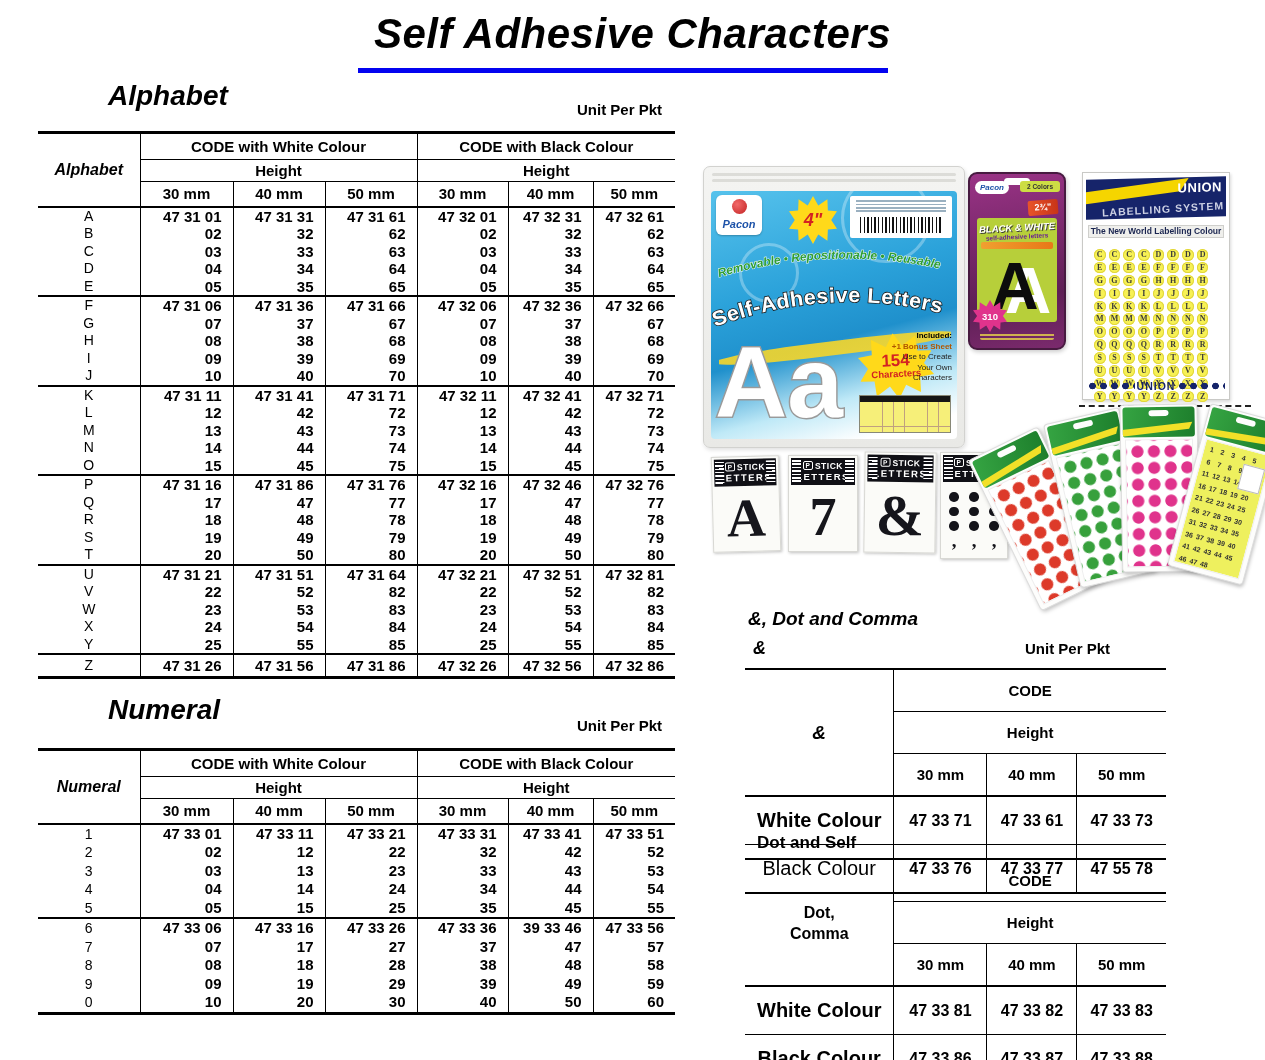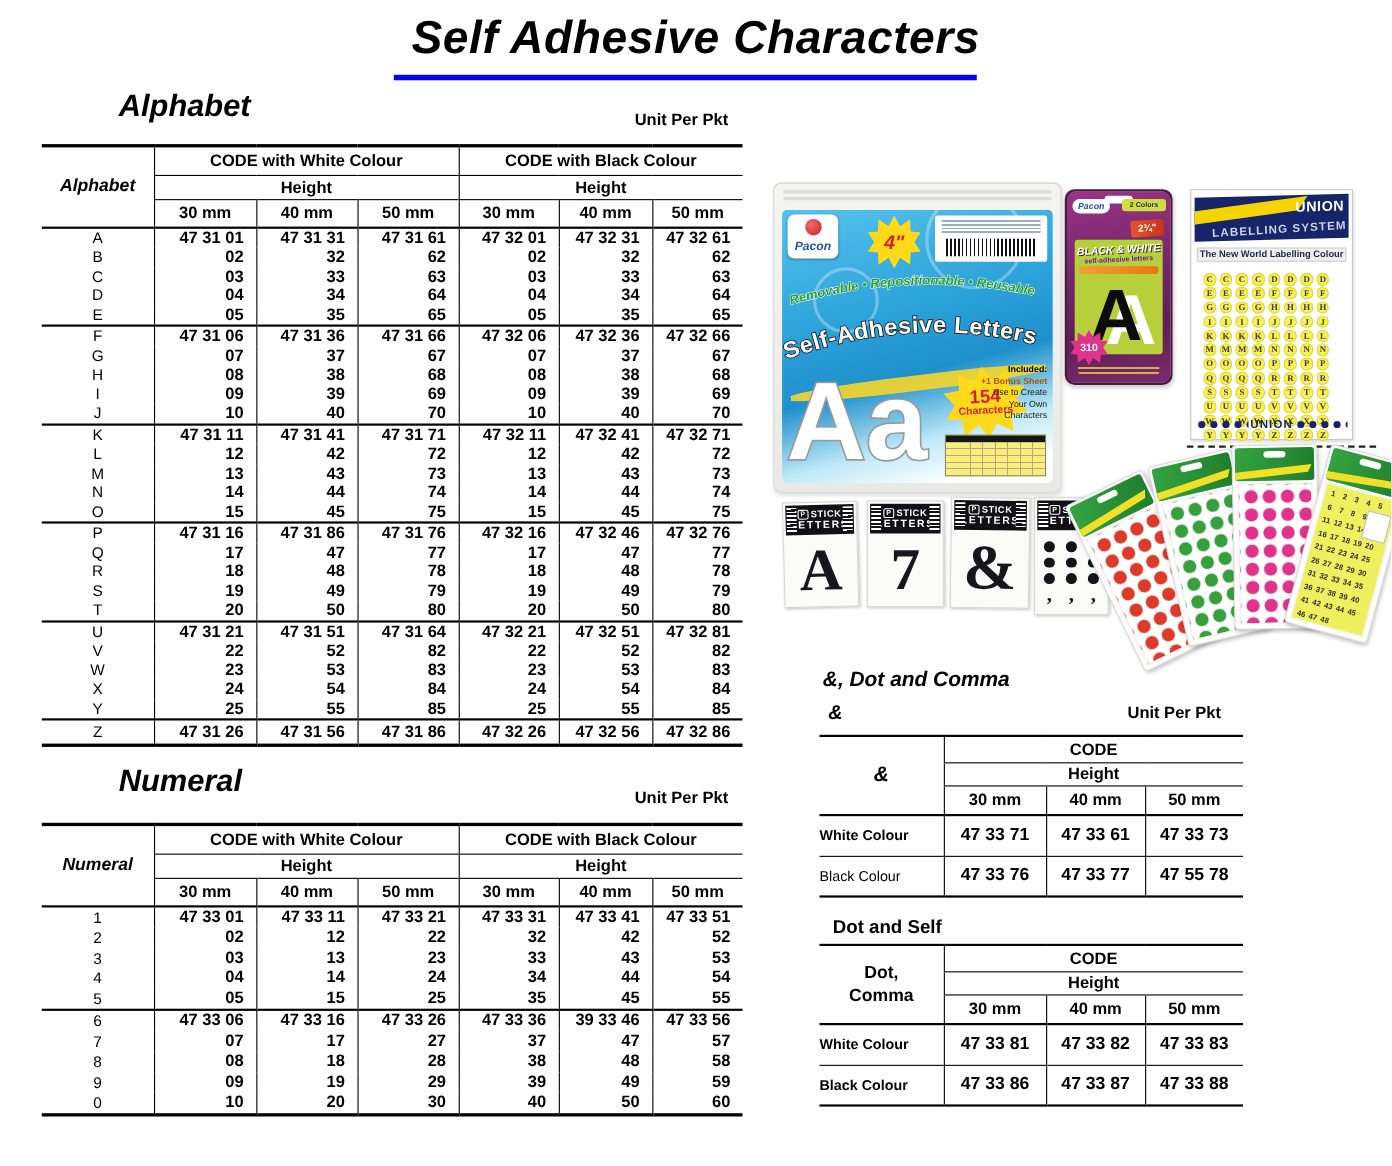--- a/index.html
+++ b/index.html
@@ -35,28 +35,28 @@
   .codes td.lab { font-weight:normal; font-size:14px; text-align:center; }
   .codes td.code { font-weight:bold; text-align:right; padding-right:11px; border-left:1.5px solid #000; }
   .codes td.gs { border-top:2px solid #000; }
   .codes td.tall { height:21px; line-height:21px; }
   .codes tbody tr:last-child td { border-bottom:3px solid #000; }
 
   
   #amp-table { left:745px; top:668px; }
   #dnc-table { left:745px; top:858px; }
   table.small { border-collapse:collapse; table-layout:fixed; }
-  .small th, .small td { padding:0; white-space:nowrap; }
+  .small th, .small td { padding:12px; white-space:nowrap; }
   .small .slab { border-top:2.5px solid #000; text-align:center; font-weight:bold; }
   .small .slab.amp { font-size:19px; font-style:italic; }
   .small .slab.dnc { font-size:16px; line-height:21px; }
   .small .scode { font-size:15px; font-weight:bold; height:24px; border-top:2.5px solid #000; border-left:1.5px solid #000; text-align:center; }
   .small .shgt { font-size:15px; font-weight:bold; height:21px; border-top:1.5px solid #000; border-left:1.5px solid #000; text-align:center; }
   .small .ssize { font-size:15px; font-weight:bold; height:27px; border-top:1.5px solid #000; border-left:1.5px solid #000; text-align:center; }
-  .small td.rowlab { font-size:13px; font-weight:bold; text-align:left; height:37px; }
+  .small td.rowlab { font-size:20px; font-weight:bold; text-align:center; height:37px; }
   .small td.rowlab.nrm { font-weight:normal; }
   .small td.val { font-size:16px; font-weight:bold; text-align:center; border-left:1.5px solid #000; }
   .small tr.dr1 td { border-top:2px solid #000; }
   .small tr.dr2 td { border-top:1.5px solid #000; }
   .small tbody tr:last-child td { border-bottom:2.5px solid #000; }
 
   
   #letters-pack { left:703px; top:166px; width:262px; height:282px; background:linear-gradient(180deg,#f4f4f2,#e9e9e6); border:1px solid #d2d2cf; border-radius:7px; box-shadow:1px 2px 4px rgba(0,0,0,.12); }
   .lp-zip { position:absolute; left:8px; right:8px; top:6px; height:3px; background:#dcdcd8; border-radius:2px; box-shadow:0 6px 0 #dcdcd8; }
   .lp-panel { position:absolute; left:7px; right:7px; top:24px; bottom:8px; border-radius:4px;

